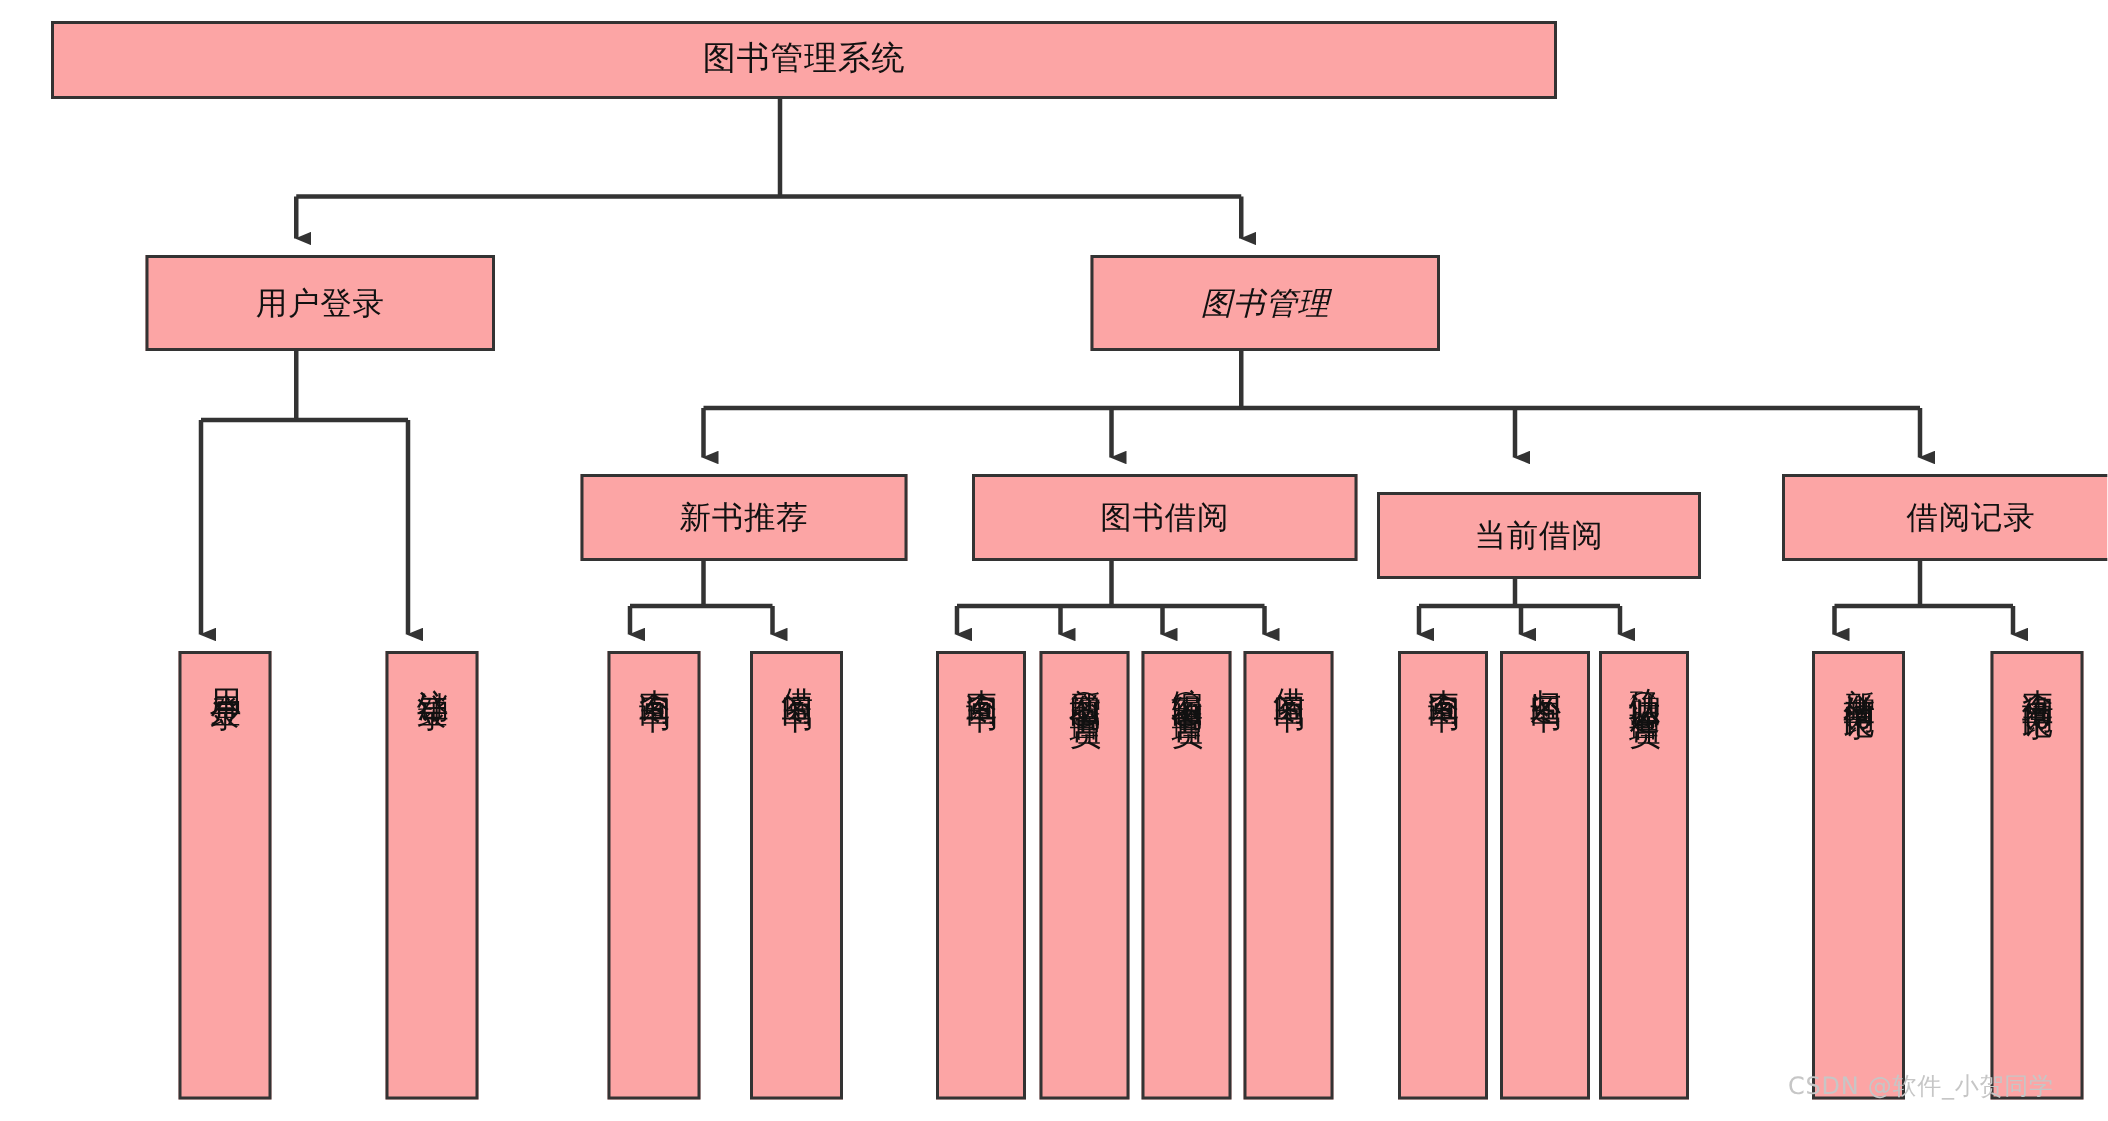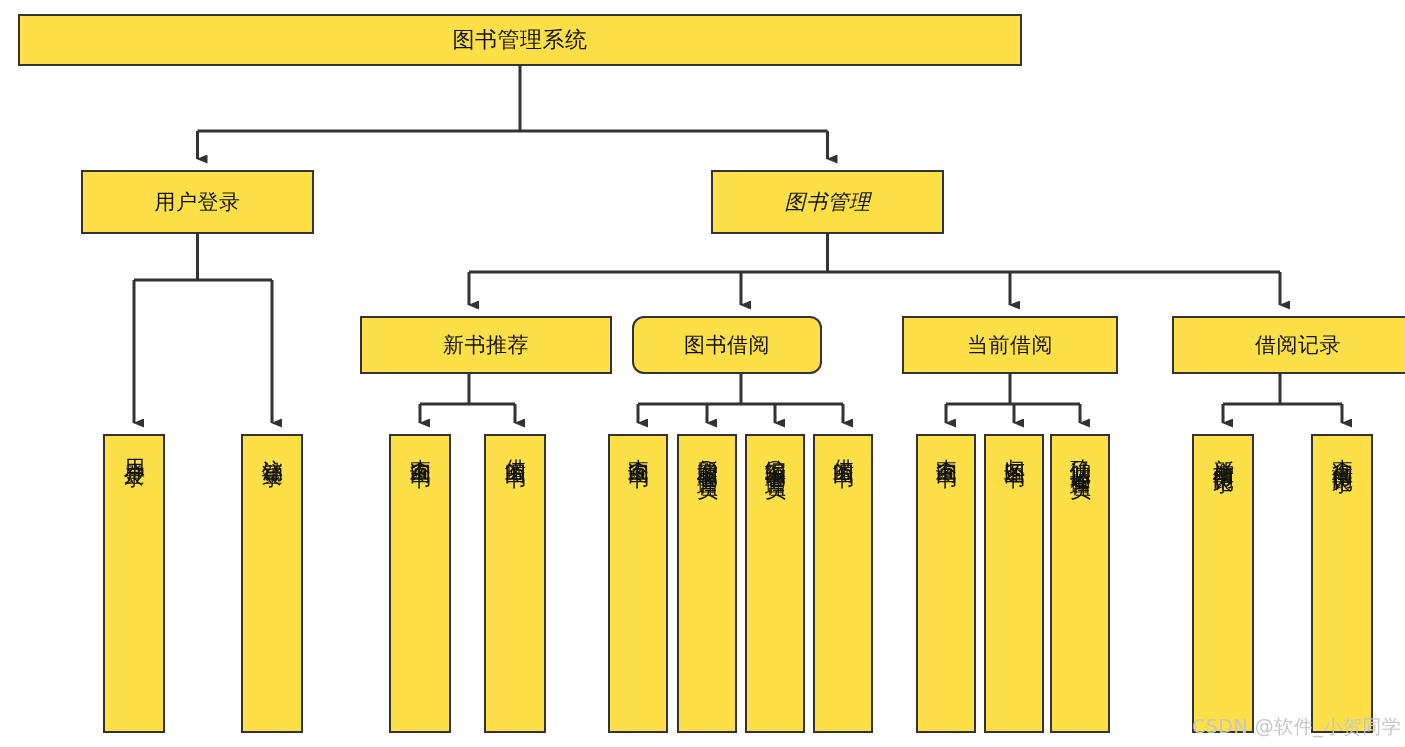--- a/index.html
+++ b/index.html
@@ -22,27 +22,28 @@
     position: absolute;
     left: 0;
     top: 0;
     width: 1405px;
     height: 747px;
     pointer-events: none;
   }
   .node {
     position: absolute;
     box-sizing: border-box;
-    background: #fde047;
+    background: #fca5a5;
     border: 2px solid #333333;
     display: flex;
     align-items: center;
     justify-content: center;
     color: #111111;
     z-index: 2;
+    margin-left: 16px;
   }
   .node .lbl {
     display: block;
     text-align: center;
     line-height: 1.18;
     white-space: nowrap;
   }
   
   .node.h .lbl {
     font-size: 21px;
@@ -62,21 +63,21 @@
     writing-mode: vertical-rl;
     text-orientation: upright;
     font-size: 21px;
     letter-spacing: 3px;
     line-height: 1;
     white-space: nowrap;
   }
   .watermark {
     position: absolute;
     color: #c6c6c6;
-    font-size: 19px;
+    font-size: 16px;
     white-space: nowrap;
     z-index: 5;
     letter-spacing: 0.5px;
   }
 </style>
 </head>
 <body>
 
 <div id="canvas">
 
@@ -126,27 +127,27 @@
   <div id="nodes-layer">
       <div class="node h root" style="left: 18px; top: 14px; width: 1004px; height: 52px;">
         <span class="lbl">图书管理系统</span>
       </div>
       <div class="node h" style="left: 81px; top: 170px; width: 233px; height: 64px;">
         <span class="lbl">用户登录</span>
       </div>
       <div class="node h" style="left: 711px; top: 170px; width: 233px; height: 64px; font-style: italic;">
         <span class="lbl">图书管理</span>
       </div>
-      <div class="node h" style="left: 360px; top: 316px; width: 252px; height: 58px;">
+      <div class="node h" style="left: 371px; top: 316px; width: 218px; height: 58px;">
         <span class="lbl">新书推荐</span>
       </div>
-      <div class="node h" style="left: 632px; top: 316px; width: 190px; height: 58px; border-radius: 12px;">
+      <div class="node h" style="left: 632px; top: 316px; width: 257px; height: 58px;">
         <span class="lbl">图书借阅</span>
       </div>
-      <div class="node h" style="left: 902px; top: 316px; width: 216px; height: 58px;">
+      <div class="node h" style="left: 902px; top: 328px; width: 216px; height: 58px;">
         <span class="lbl">当前借阅</span>
       </div>
       <div class="node h" style="left: 1172px; top: 316px; width: 252px; height: 58px;">
         <span class="lbl">借阅记录</span>
       </div>
       <div class="node v" style="left: 103px; top: 434px; width: 62px; height: 299px;">
         <span class="lbl">用户登录</span>
       </div>
       <div class="node v" style="left: 241px; top: 434px; width: 62px; height: 299px;">
         <span class="lbl">注销登录</span>

